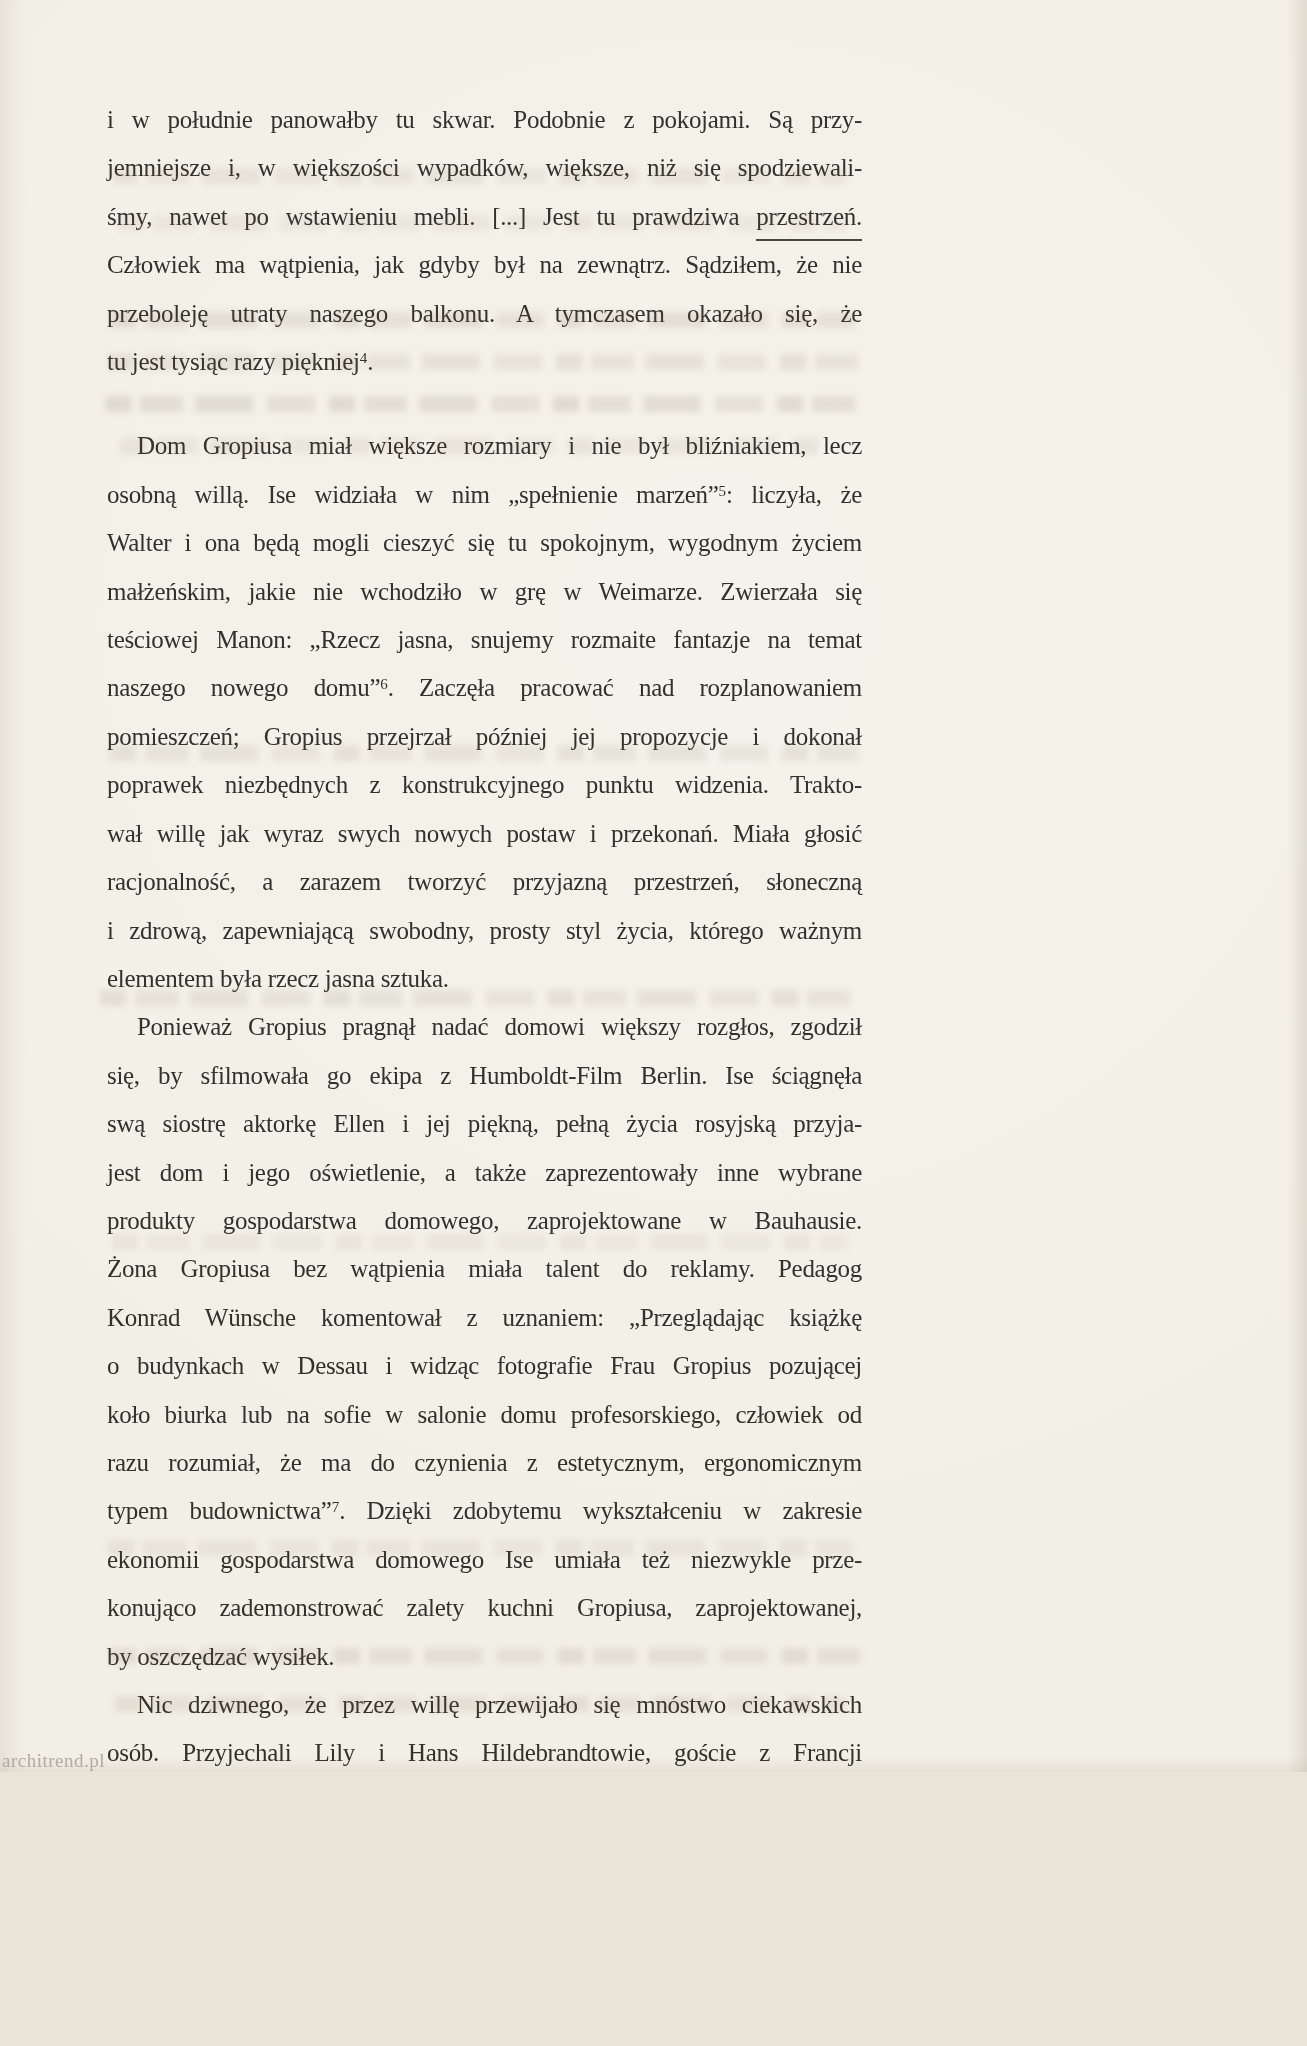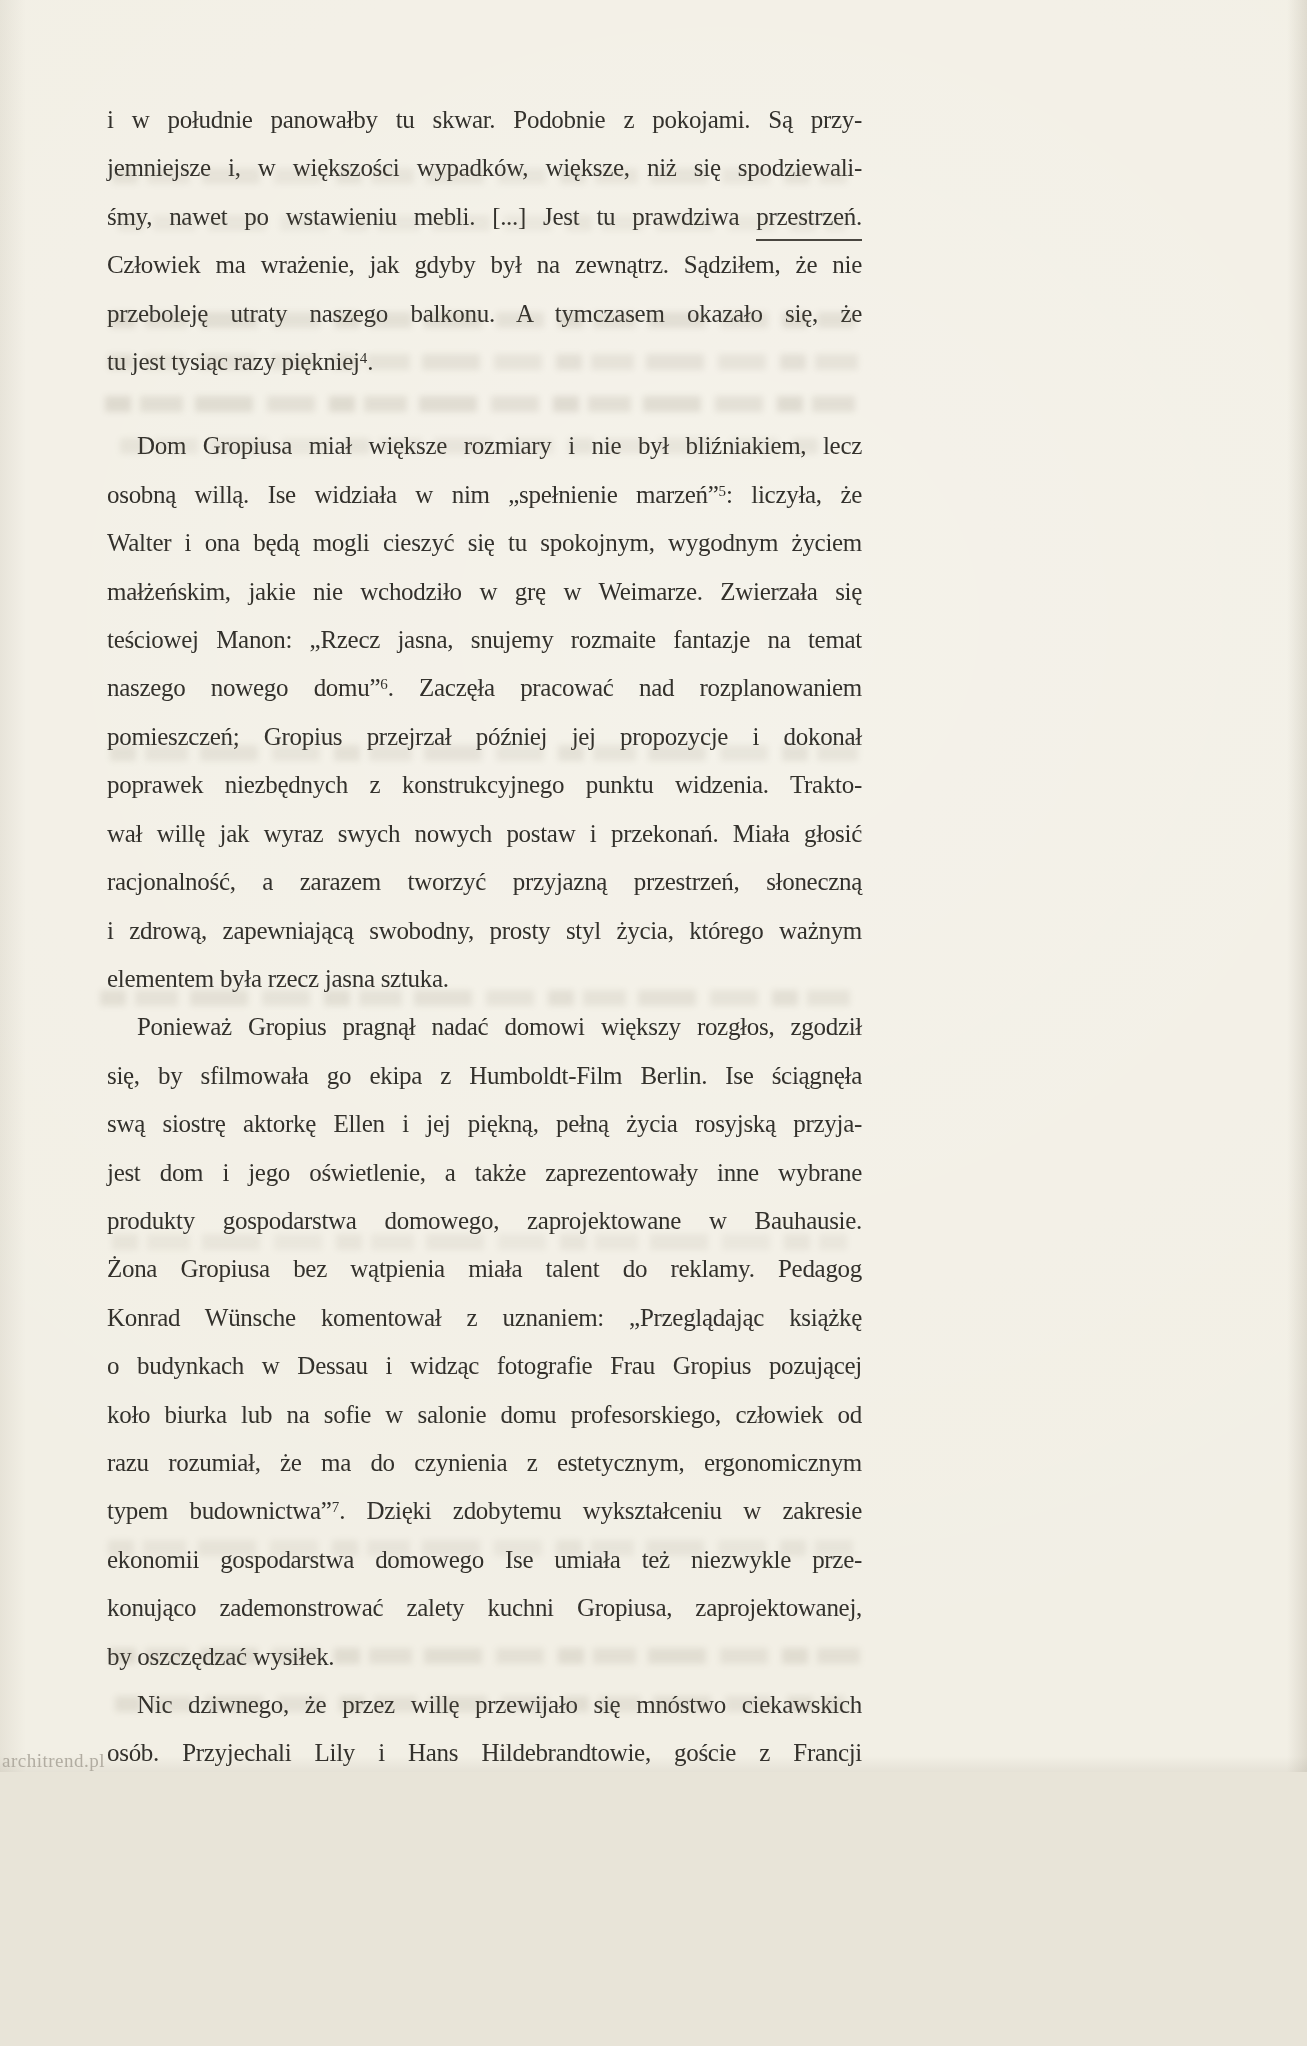--- a/index.html
+++ b/index.html
@@ -71,21 +71,21 @@
 </head>
 <body>
 
 <div class="page">
 
   <div class="text-block">
       <div class="para">
         <div class="line">i w południe panowałby tu skwar. Podobnie z pokojami. Są przy-</div>
         <div class="line">jemniejsze i, w większości wypadków, większe, niż się spodziewali-</div>
         <div class="line">śmy, nawet po wstawieniu mebli. [...] Jest tu prawdziwa <span class="ul">przestrzeń.</span></div>
-        <div class="line">Człowiek ma wrażenie, jak gdyby był na zewnątrz. Sądziłem, że nie</div>
+        <div class="line">Człowiek ma wątpienia, jak gdyby był na zewnątrz. Sądziłem, że nie</div>
         <div class="line">przeboleję utraty naszego balkonu. A tymczasem okazało się, że</div>
         <div class="line last">tu jest tysiąc razy piękniej<sup class="fn">4</sup>.</div>
       </div>
       <div class="para">
         <div class="line indent">Dom Gropiusa miał większe rozmiary i nie był bliźniakiem, lecz</div>
         <div class="line">osobną willą. Ise widziała w nim „spełnienie marzeń”<sup class="fn">5</sup>: liczyła, że</div>
         <div class="line">Walter i ona będą mogli cieszyć się tu spokojnym, wygodnym życiem</div>
         <div class="line">małżeńskim, jakie nie wchodziło w grę w Weimarze. Zwierzała się</div>
         <div class="line">teściowej Manon: „Rzecz jasna, snujemy rozmaite fantazje na temat</div>
         <div class="line">naszego nowego domu”<sup class="fn">6</sup>. Zaczęła pracować nad rozplanowaniem</div>

